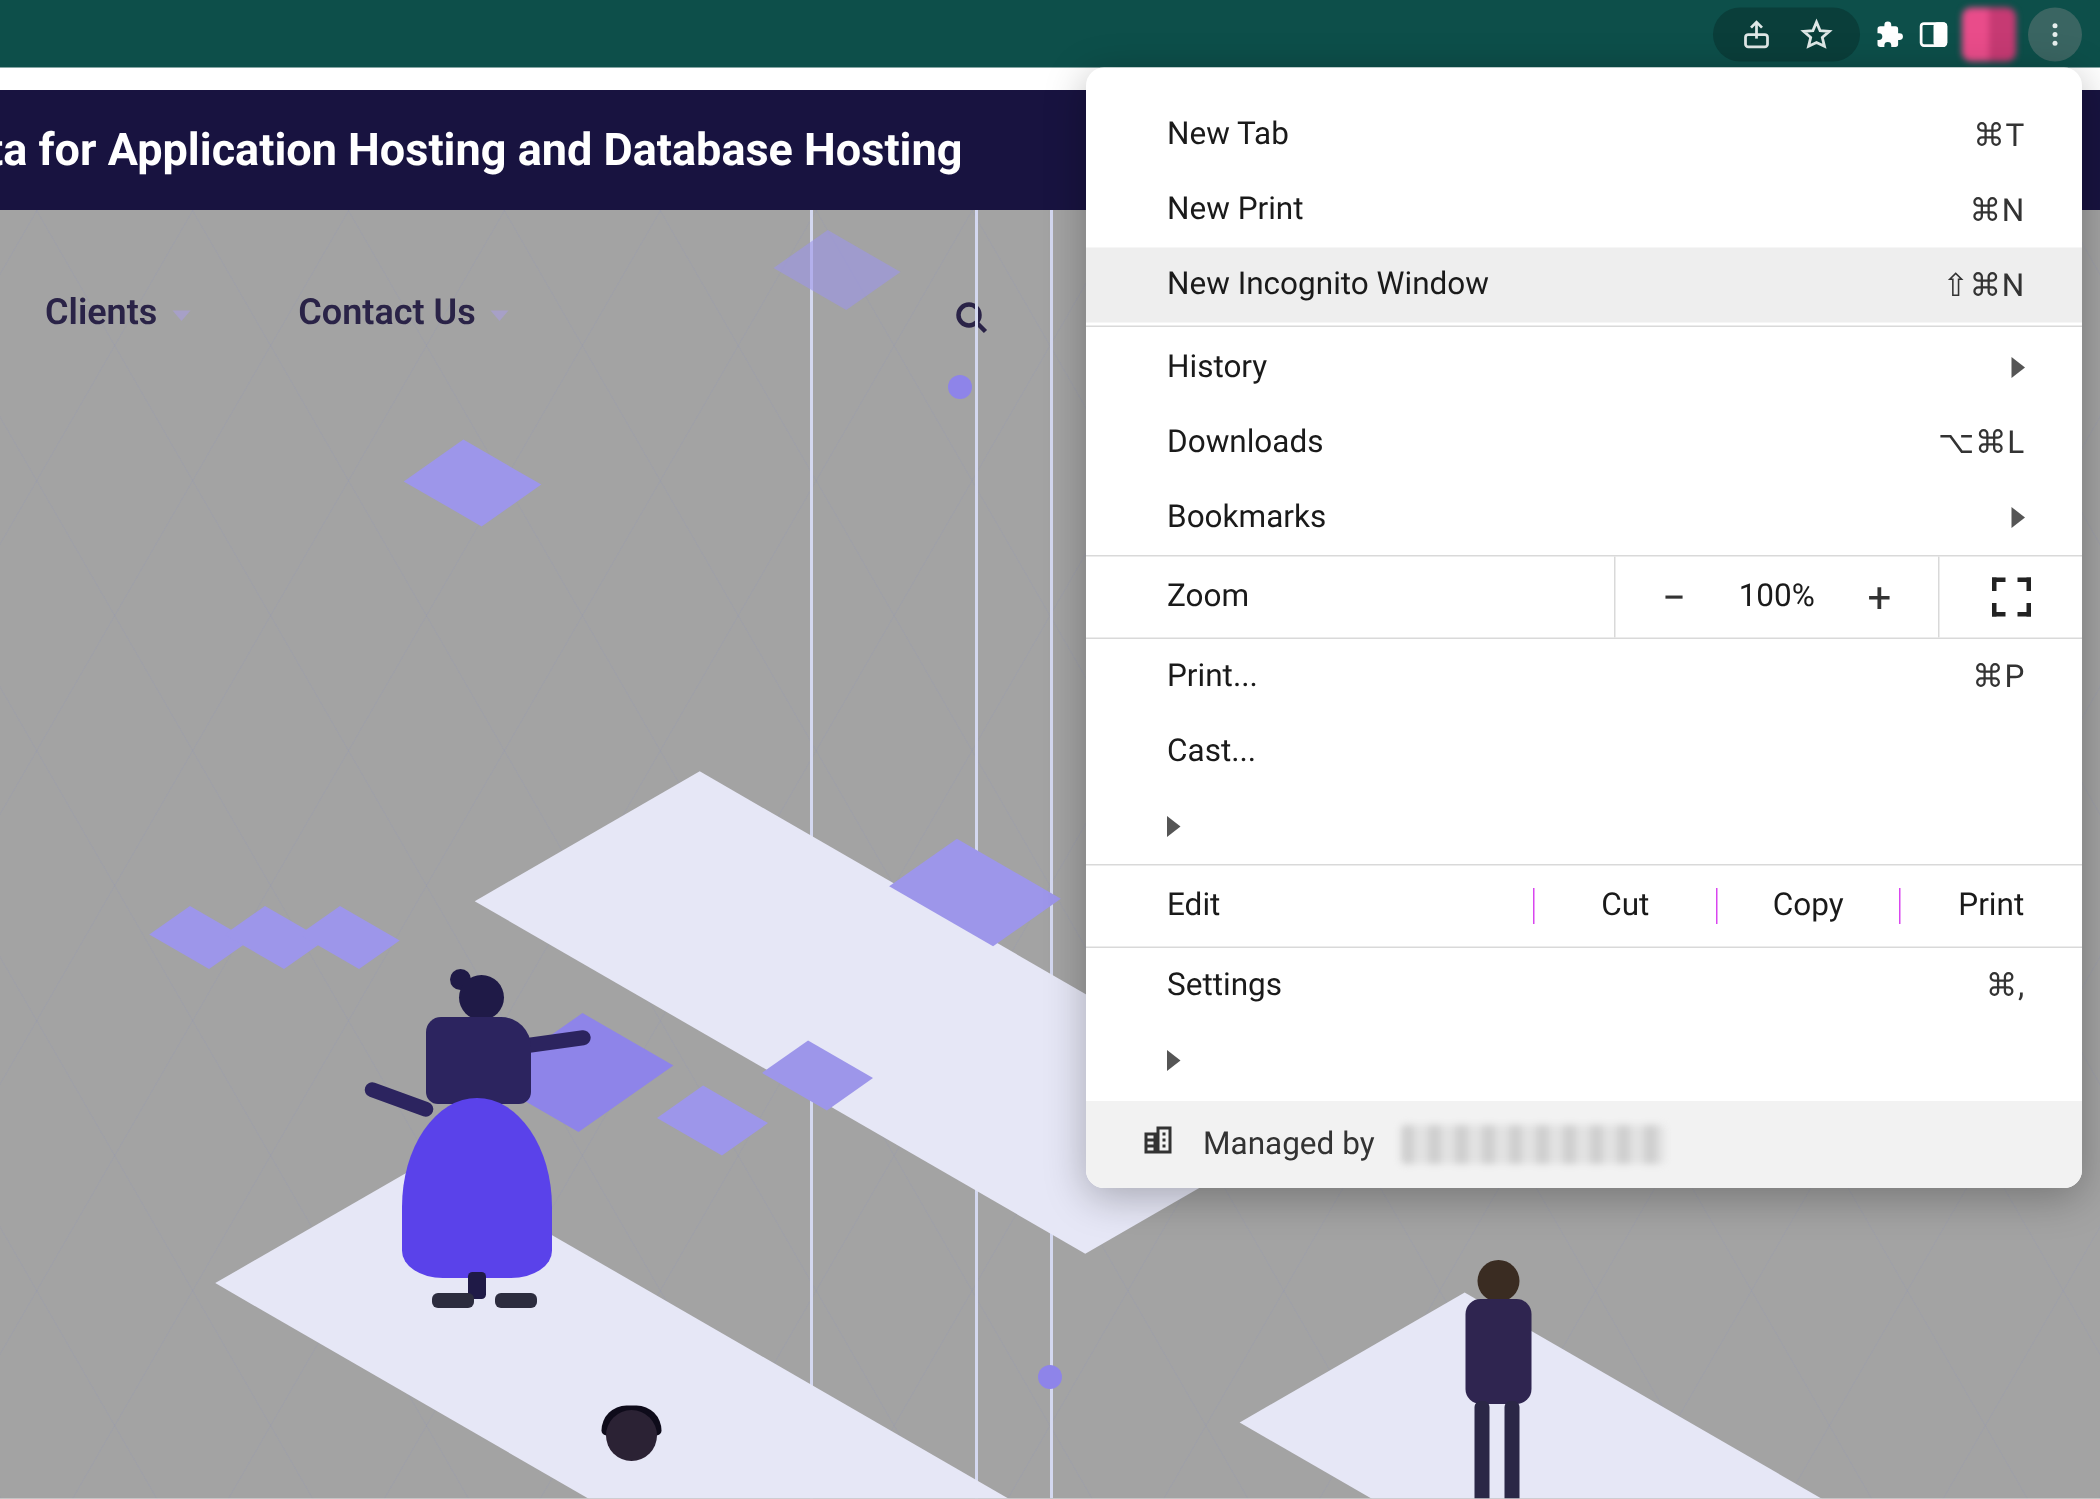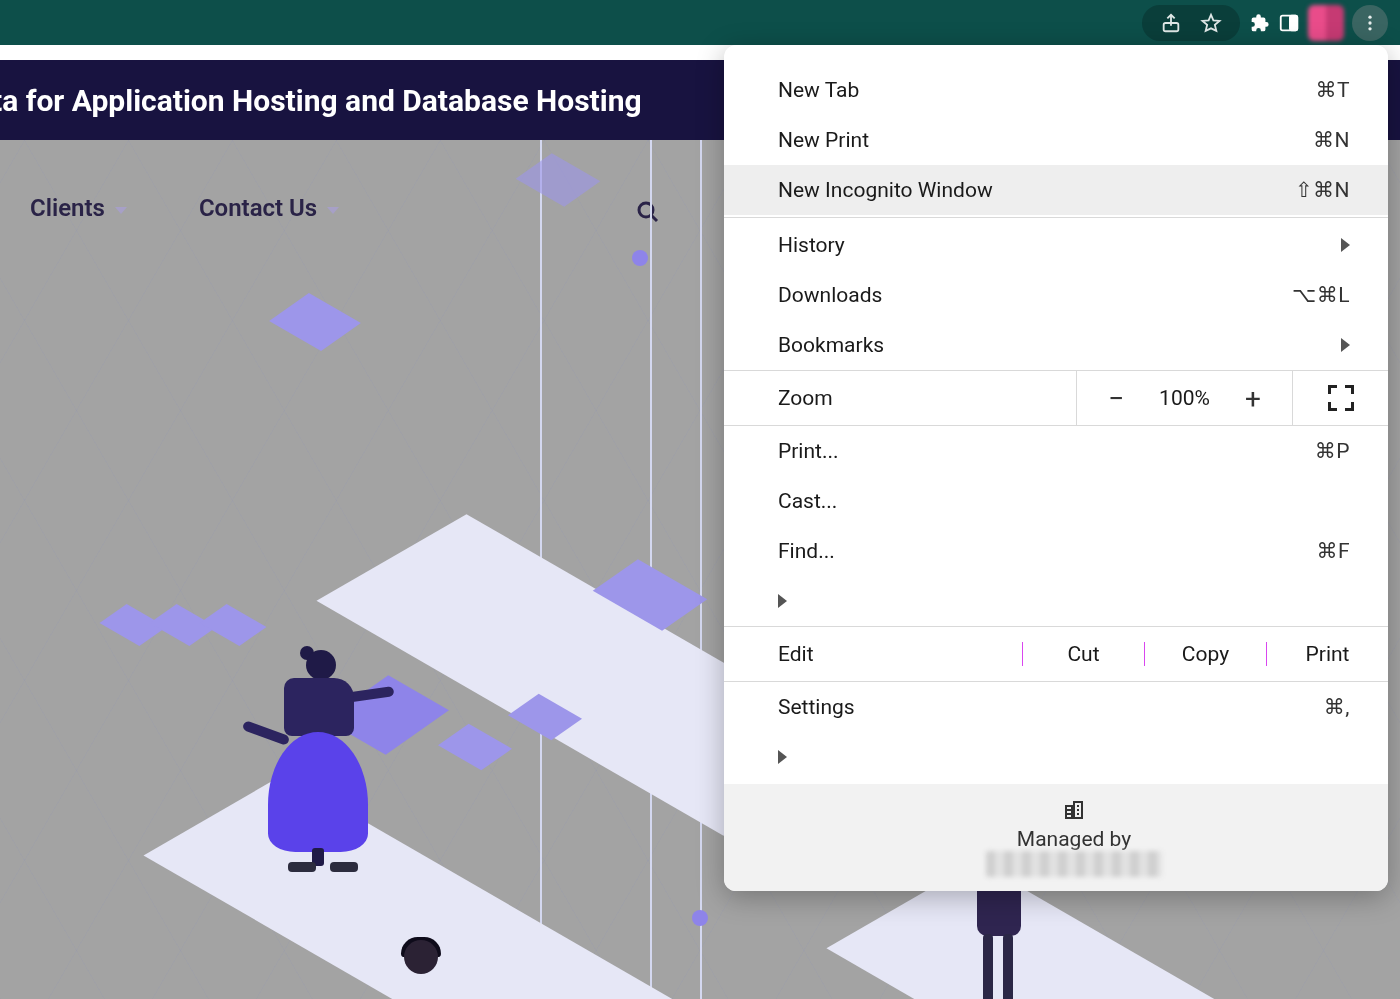--- a/index.html
+++ b/index.html
@@ -202,27 +202,26 @@
     border-bottom: 1px solid #d9d9d9;
   }
   .edit-row .edit-label{ flex:1; display:flex; align-items:center; padding-left:54px;}
   .edit-row .eb {
     width: 122px; display:flex; align-items:center; justify-content:center;
     border-left:1px solid #d946ef;
   }
 
   
   .menu-footer {
-    display:flex; align-items:center; 
+    display:flex; align-items:center; gap:18px;
     background:#f2f2f2;
     padding: 14px 0 14px 36px;
     border-radius: 0 0 12px 12px;
     font-size: 21px; color:#333;
     margin-top: 2px;
-    flex-direction: column;
   }
   .org-icon svg { width:24px; height:24px; fill:#333; }
   .blur-box {
     width: 176px; height: 26px;
     background: repeating-linear-gradient(90deg,#cfcfcf 0 9px,#e2e2e2 9px 18px);
     filter: blur(2.5px);
     border-radius: 3px;
   }
 </style>
 </head>
@@ -377,24 +376,20 @@
   </div>
 
   <div class="row">
     <span class="label">Print...</span>
     <span class="shortcut">⌘P</span>
   </div>
   <div class="row">
     <span class="label">Cast...</span>
   </div>
   <div class="row">
-    <span class="label">Find...</span>
-    <span class="shortcut">⌘F</span>
-  </div>
-  <div class="row">
     <span class="arrow"></span>
   </div>
 
   <div class="edit-row">
     <div class="edit-label">Edit</div>
     <div class="eb">Cut</div>
     <div class="eb">Copy</div>
     <div class="eb">Print</div>
   </div>
 

